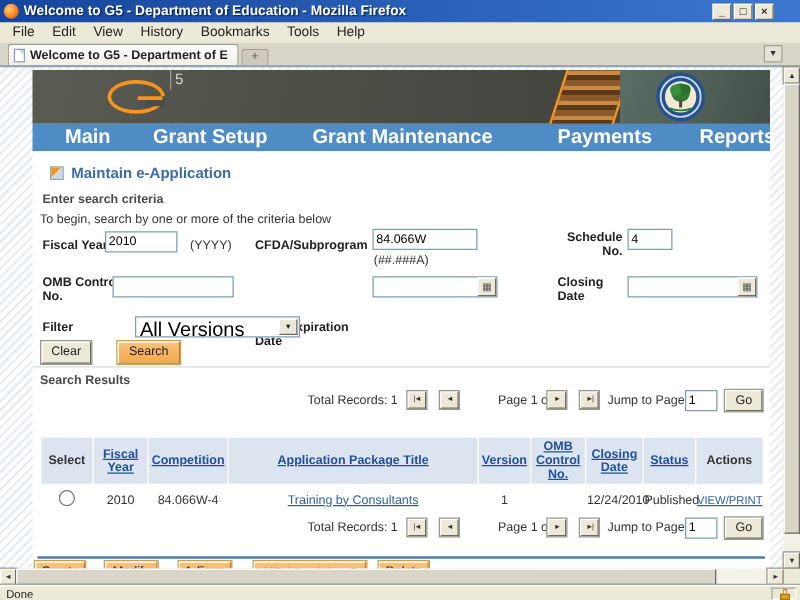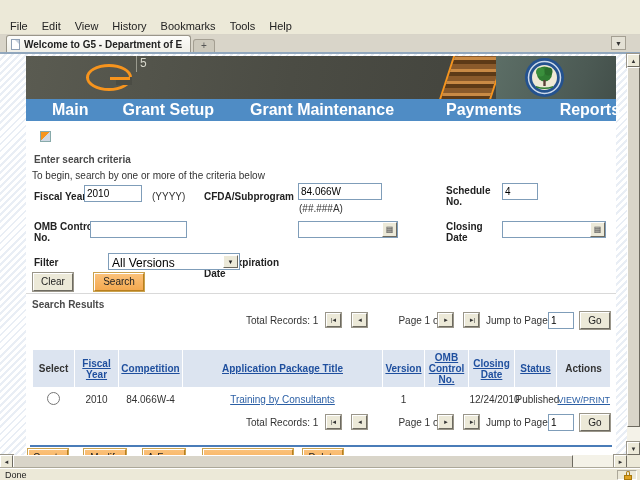--- a/index.html
+++ b/index.html
@@ -74,21 +74,21 @@
   .hint { position:absolute; color:#333; }
   input.txt { position:absolute; height:17px; border:1px solid #7f9db9; font-size:10px; padding:1px 2px;
     font-family:"Liberation Sans",sans-serif; background:#fff; }
   .date-wrap { position:absolute; height:17px; }
   .date-wrap input { position:absolute; left:0; top:0; width:100%; height:17px; border:1px solid #7f9db9;
     font-size:10px; padding:1px 16px 1px 2px; font-family:"Liberation Sans",sans-serif; }
   .cal-btn { position:absolute; right:1px; top:1px; width:15px; height:15px; background:#ece9d8;
     border:1px solid #fff; border-right-color:#6d6a60; border-bottom-color:#6d6a60;
     font-size:8px; line-height:14px; text-align:center; color:#555; }
   .select-box { position:absolute; height:17px; background:#fff; border:1px solid #7f9db9; }
-  .select-text { position:absolute; left:3px; top:2px; font-size:12px; color:#000; }
+  .select-text { position:absolute; left:3px; top:2px; font-size:16px; color:#000; }
   .select-arrow { position:absolute; right:1px; top:1px; width:15px; height:13px; background:#ece9d8;
     border:1px solid #fff; border-right-color:#6d6a60; border-bottom-color:#6d6a60;
     font-size:6px; line-height:12px; text-align:center; color:#222; }
 
   .btn-gray { position:absolute; height:18px; background:#ece9d8; border:1px solid #fff;
     border-right-color:#6d6a60; border-bottom-color:#6d6a60; outline:1px solid #9a968a;
     font-size:10px; text-align:center; line-height:16px; color:#222; }
   .btn-orange { position:absolute; height:18px; background:linear-gradient(#fbc17a,#f4a950);
     border:1px solid #fff; border-right-color:#b97f1e; border-bottom-color:#b97f1e; outline:1px solid #caa24e;
     font-size:10px; text-align:center; line-height:16px; color:#222; }
@@ -137,20 +137,29 @@
   .lock-panel { width:20px; height:10px; border:1px solid #aca899; border-right-color:#fff; border-bottom-color:#fff;
     margin-right:3px; position:relative; }
   .lock-body { position:absolute; left:6px; top:4px; width:8px; height:5px; background:#e0a321; border:1px solid #a8790d; }
   .lock-shackle { position:absolute; left:8px; top:0px; width:4px; height:4px; border:1px solid #a8790d; border-bottom:none; border-radius:3px 3px 0 0; }
 </style>
 </head>
 <body>
 
 <div id="root">
 
+  <div class="titlebar">
+    <span class="ff-icon"></span>
+    <span class="title-text">Welcome to G5 - Department of Education - Mozilla Firefox</span>
+    <span class="winbtns">
+      <span class="winbtn">_</span>
+      <span class="winbtn">□</span>
+      <span class="winbtn">×</span>
+    </span>
+  </div>
 
   <div class="menubar">
     <span class="menu-item">File</span>
     <span class="menu-item">Edit</span>
     <span class="menu-item">View</span>
     <span class="menu-item">History</span>
     <span class="menu-item">Bookmarks</span>
     <span class="menu-item">Tools</span>
     <span class="menu-item">Help</span>
   </div>
@@ -190,31 +199,32 @@
       <span class="nav-item">Grant Maintenance</span>
       <span class="nav-item">Payments</span>
       <span class="nav-item">Reports</span>
       <span class="nav-item">G5 Admin</span>
     </div>
 
     <div class="main">
 
       <div class="page-title-row">
         <span class="pt-icon"></span>
+        <span class="page-title">Maintain e-Application</span>
       </div>
       <div class="subtitle">Enter search criteria</div>
       <div class="instructions">To begin, search by one or more of the criteria below</div>
 
       <span class="lbl" style="left:8px; top:70px;"><span>Fiscal Year</span><span class="req">*</span></span>
       <input class="txt" style="left: 58px; top: 64px; width: 58px;" value="2010">
       <span class="hint" style="left:126px; top:70px;">(YYYY)</span>
       <span class="lbl" style="left:178px; top:70px;">CFDA/Subprogram</span>
       <input class="txt" style="left: 272px; top: 62px; width: 84px;" value="84.066W">
       <span class="hint" style="left:273px; top:82px;">(##.###A)</span>
-      <span class="lbl" style="left:420px; top:64px; width:52px;">Schedule No.</span>
+      <span class="lbl" style="left:420px; top:64px; width:52px;text-align:right;">Schedule No.</span>
       <input class="txt" style="left: 476px; top: 62px; width: 36px;" value="4">
 
       <span class="lbl" style="left:8px; top:100px; width:72px;">OMB Control No.</span>
       <input class="txt" style="left: 64px; top: 100px; width: 97px;" value="">
       <span class="lbl" style="left:178px; top:100px; width:80px;margin-top:36px;">OMB Expiration Date</span>
       <span class="date-wrap" style="left:272px; top:100px; width:100px;">
         <input value="" style="">
         <span class="cal-btn">▦</span>
       </span>
       <span class="lbl" style="left:420px; top:100px; width:52px;">Closing Date</span>

